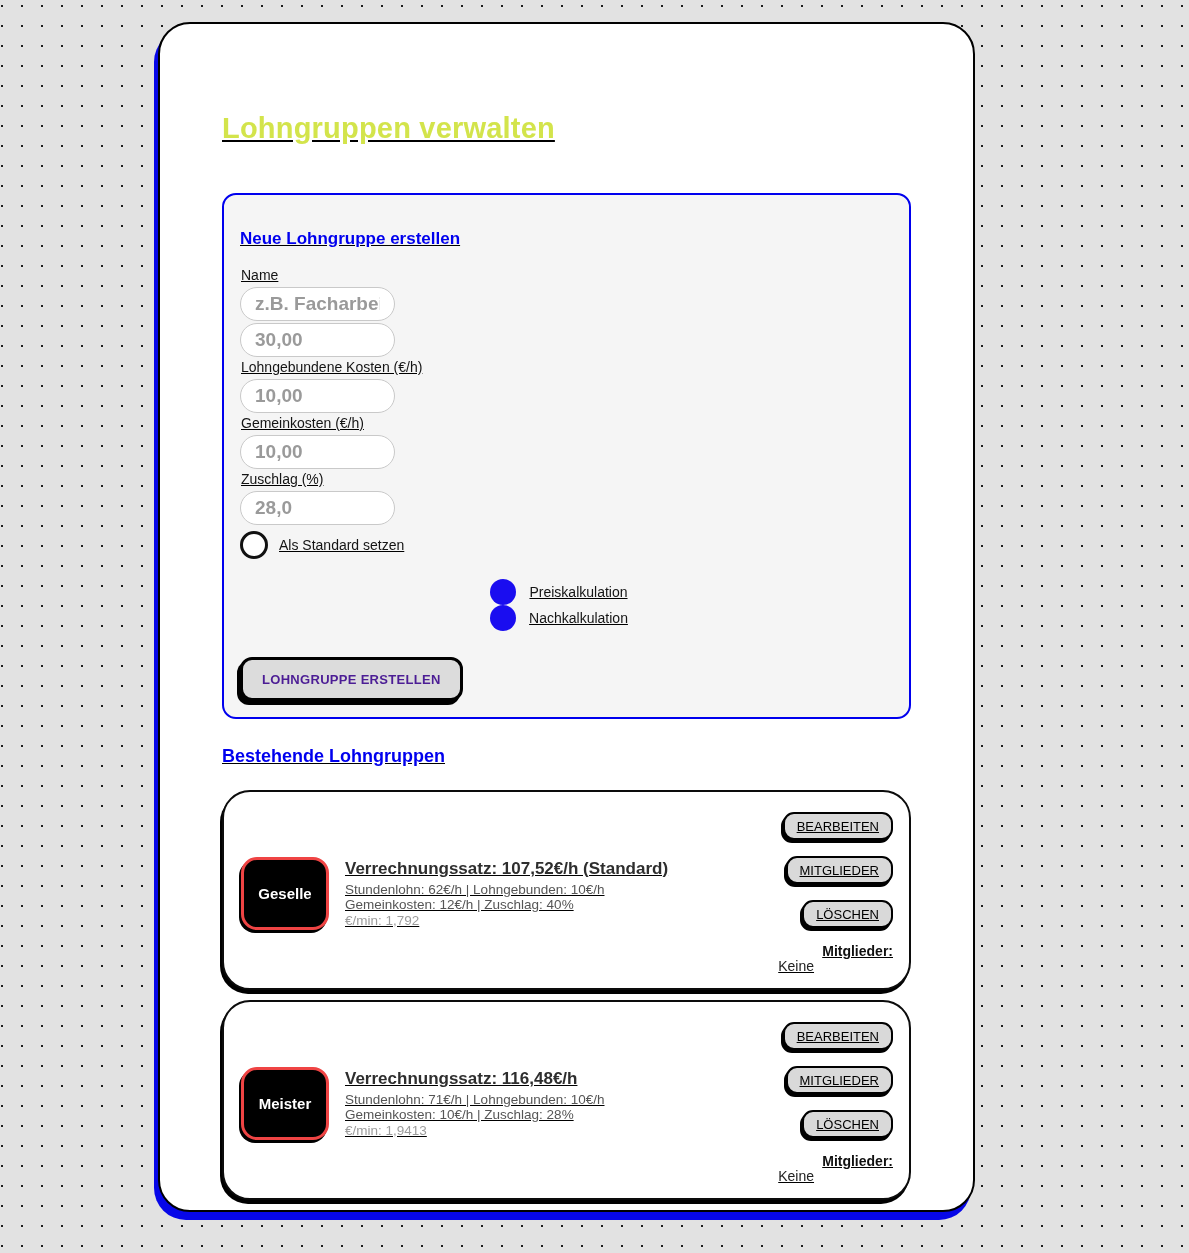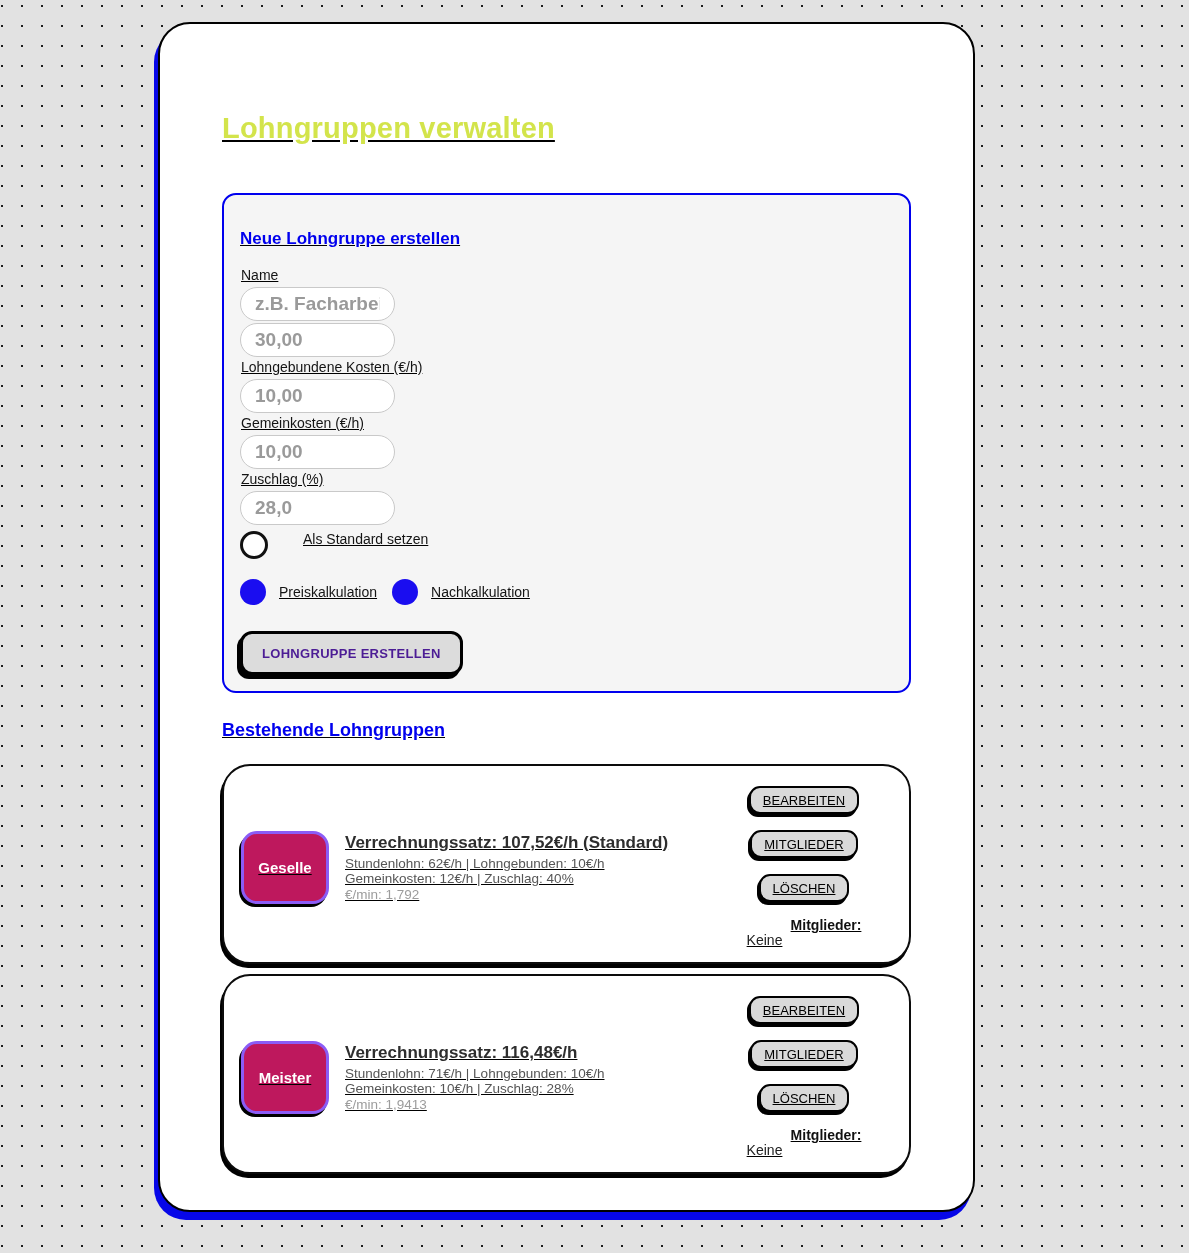--- a/index.html
+++ b/index.html
@@ -68,39 +68,39 @@
     font-family: "Liberation Sans", sans-serif;
     font-size: 19px;
     font-weight: bold;
     color: #9a9a9a;
     outline: none;
   }
   .text-input::placeholder { color: #9a9a9a; font-weight: bold; opacity: 1; }
 
   .checkbox-row {
     display: flex;
-    align-items: flex-start;
+    align-items: center;
     margin-top: 6px;
-    gap: 24px;
   }
   .circle-checkbox {
     width: 28px;
     height: 28px;
     border: 3px solid #111111;
     border-radius: 50%;
     background: #ffffff;
     cursor: pointer;
     flex: 0 0 auto;
   }
   .checkbox-label { font-size: 14px; color: #141414; margin-left: 11px; }
 
   .radio-row {
     display: flex;
     align-items: center;
     margin-top: 20px;
+    flex-direction: column;
   }
   .radio-item { display: flex; align-items: center; margin-right: 15px; }
   .radio-dot {
     width: 26px;
     height: 26px;
     border-radius: 50%;
     background: #1a0df0;
     cursor: pointer;
     flex: 0 0 auto;
   }
@@ -138,22 +138,22 @@
     border-radius: 28px;
     box-shadow: -2px 4px 0 #000000;
     display: flex;
     padding: 20px 16px 14px 17px;
     margin-bottom: 10px;
   }
   .group-badge {
     align-self: center;
     width: 88px;
     height: 73px;
-    background: #be185d;
-    border: 3px solid #8b5cf6;
+    background: #000000;
+    border: 3px solid #ef4444;
     border-radius: 16px;
     box-shadow: -2px 3px 0 #000000;
     color: #ffffff;
     font-size: 15px;
     font-weight: bold;
     display: flex;
     align-items: center;
     justify-content: center;
     flex: 0 0 auto;
   }
@@ -178,21 +178,21 @@
   .group-permin {
     font-size: 13.5px;
     color: #9c9c9c;
     line-height: 16px;
   }
   .group-actions {
     width: 178px;
     flex: 0 0 auto;
     display: flex;
     flex-direction: column;
-    align-items: center;
+    align-items: flex-end;
   }
   .action-btn {
     background: #d9d9d9;
     border: 2px solid #000000;
     border-radius: 11px;
     box-shadow: -2px 3px 0 #000000;
     height: 28px;
     padding: 0 12px;
     font-family: "Liberation Sans", sans-serif;
     font-size: 13px;

